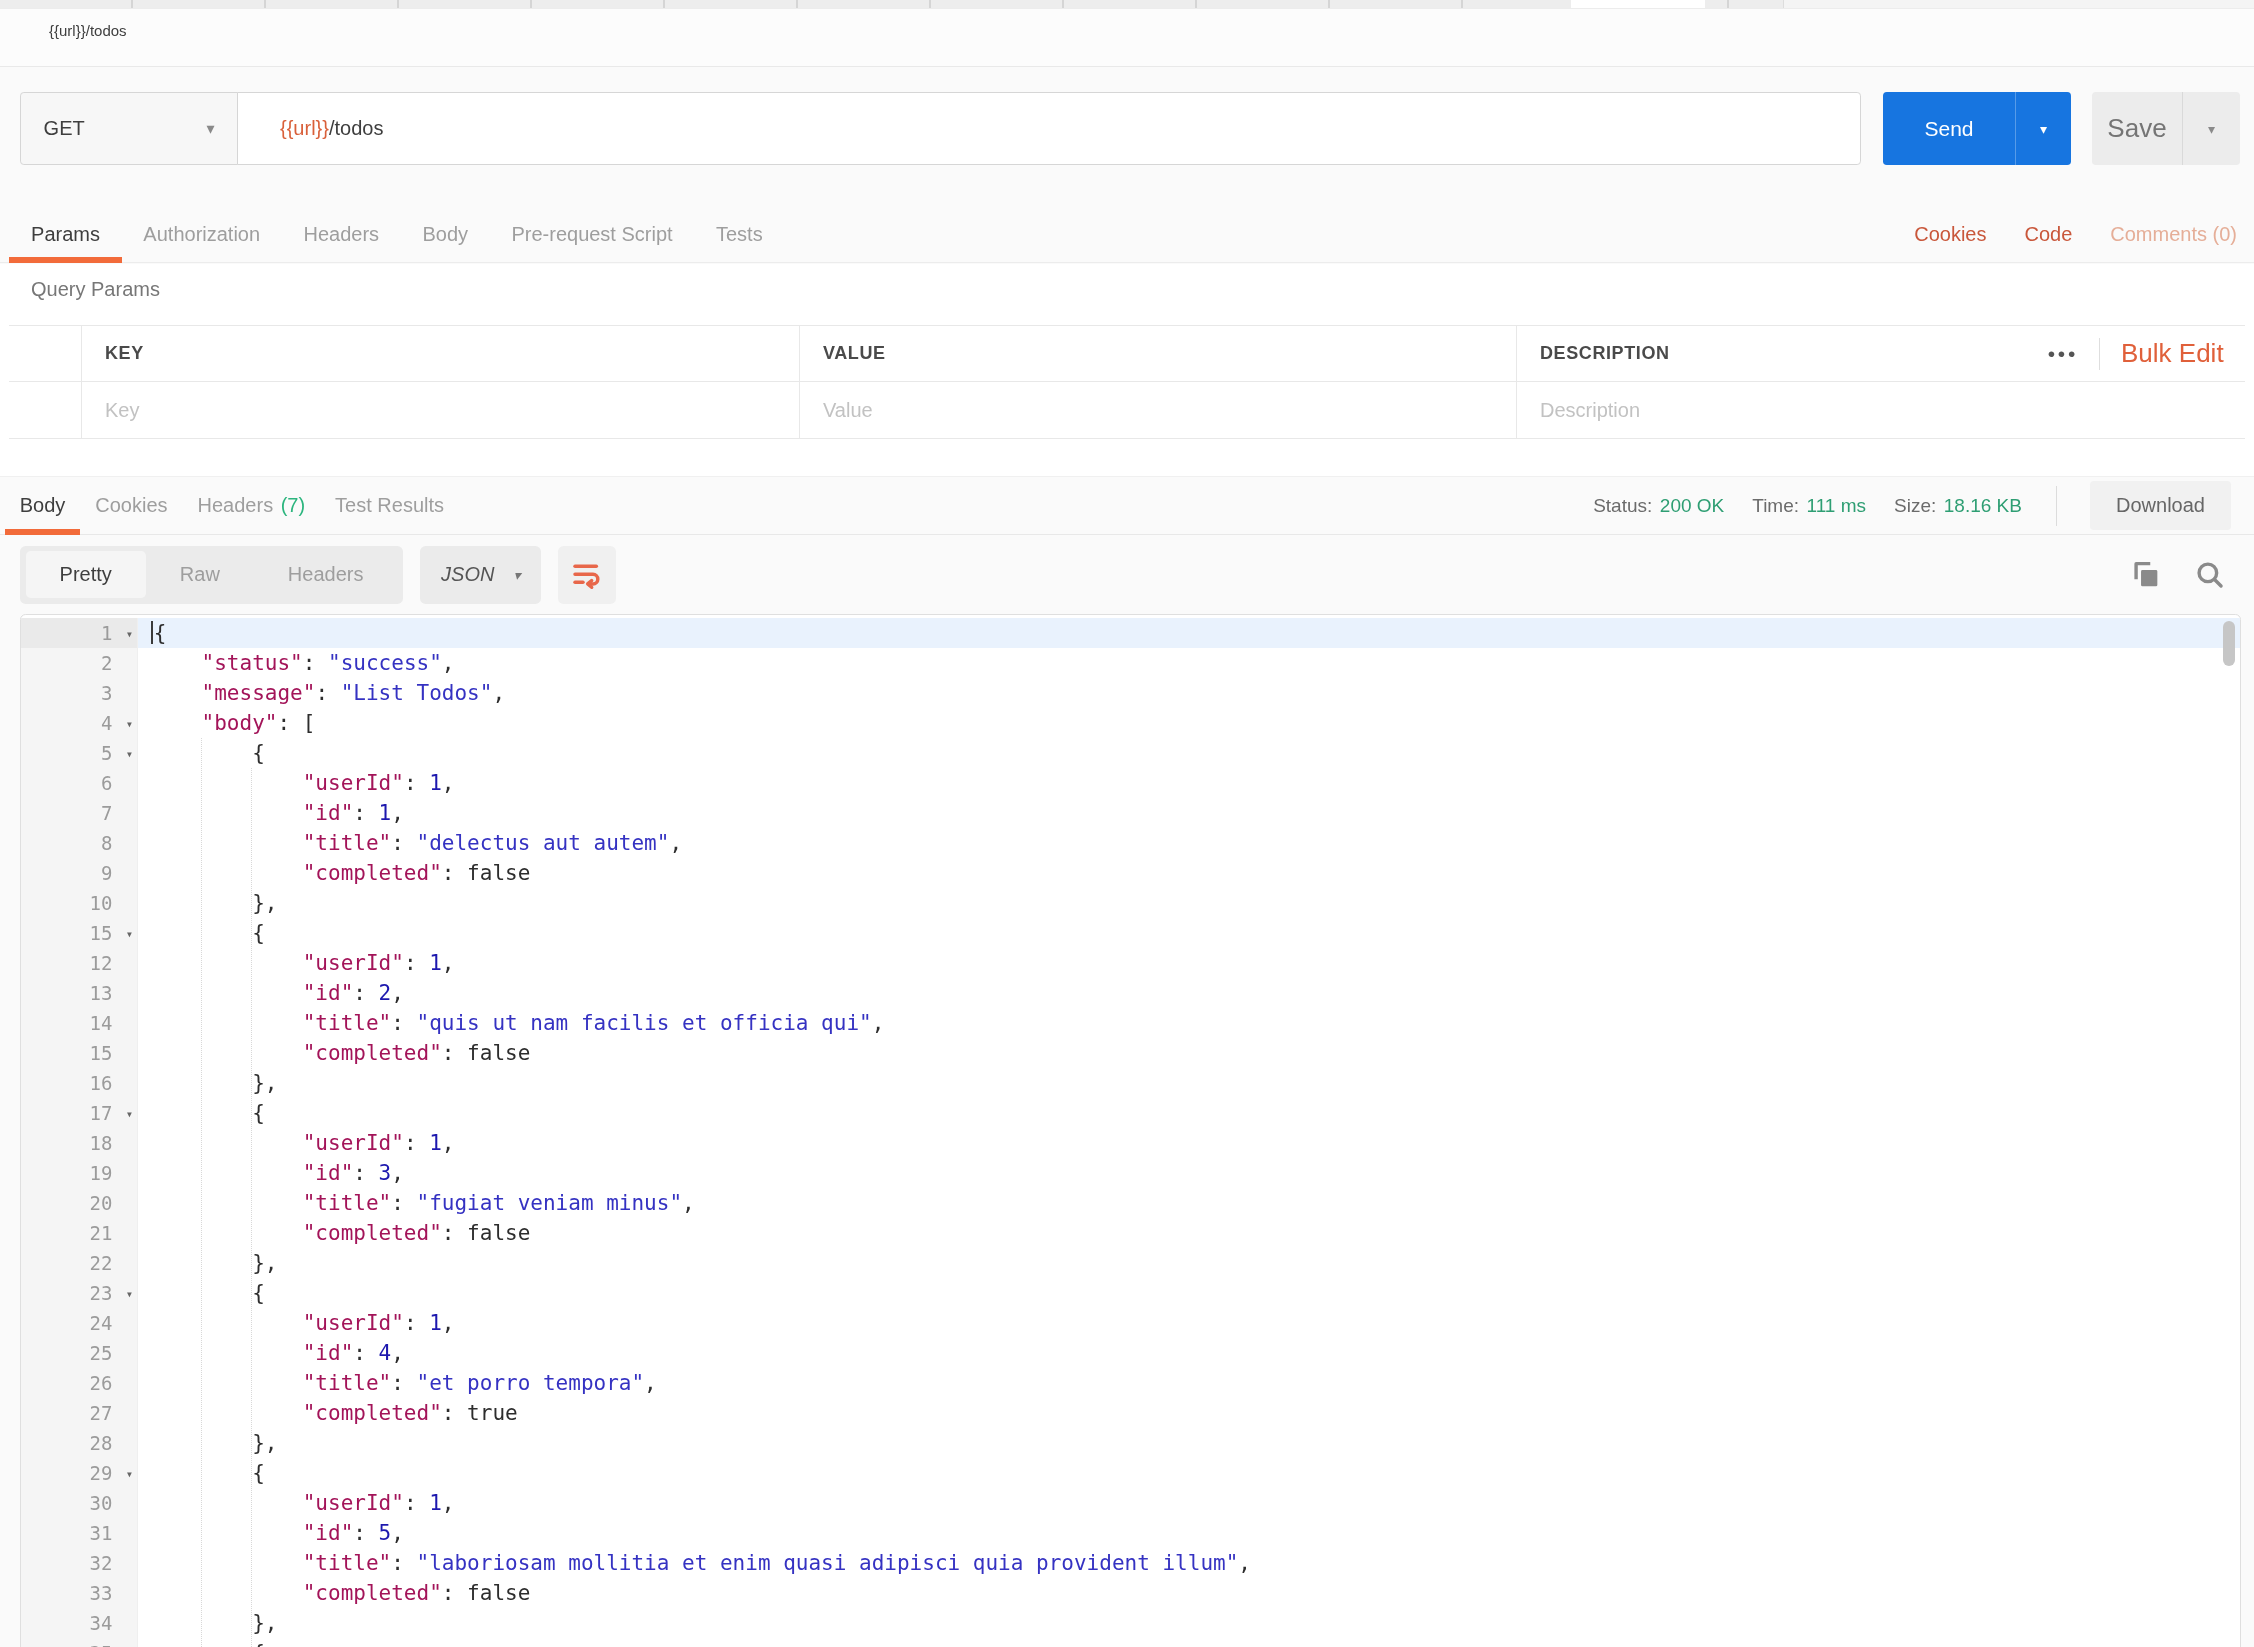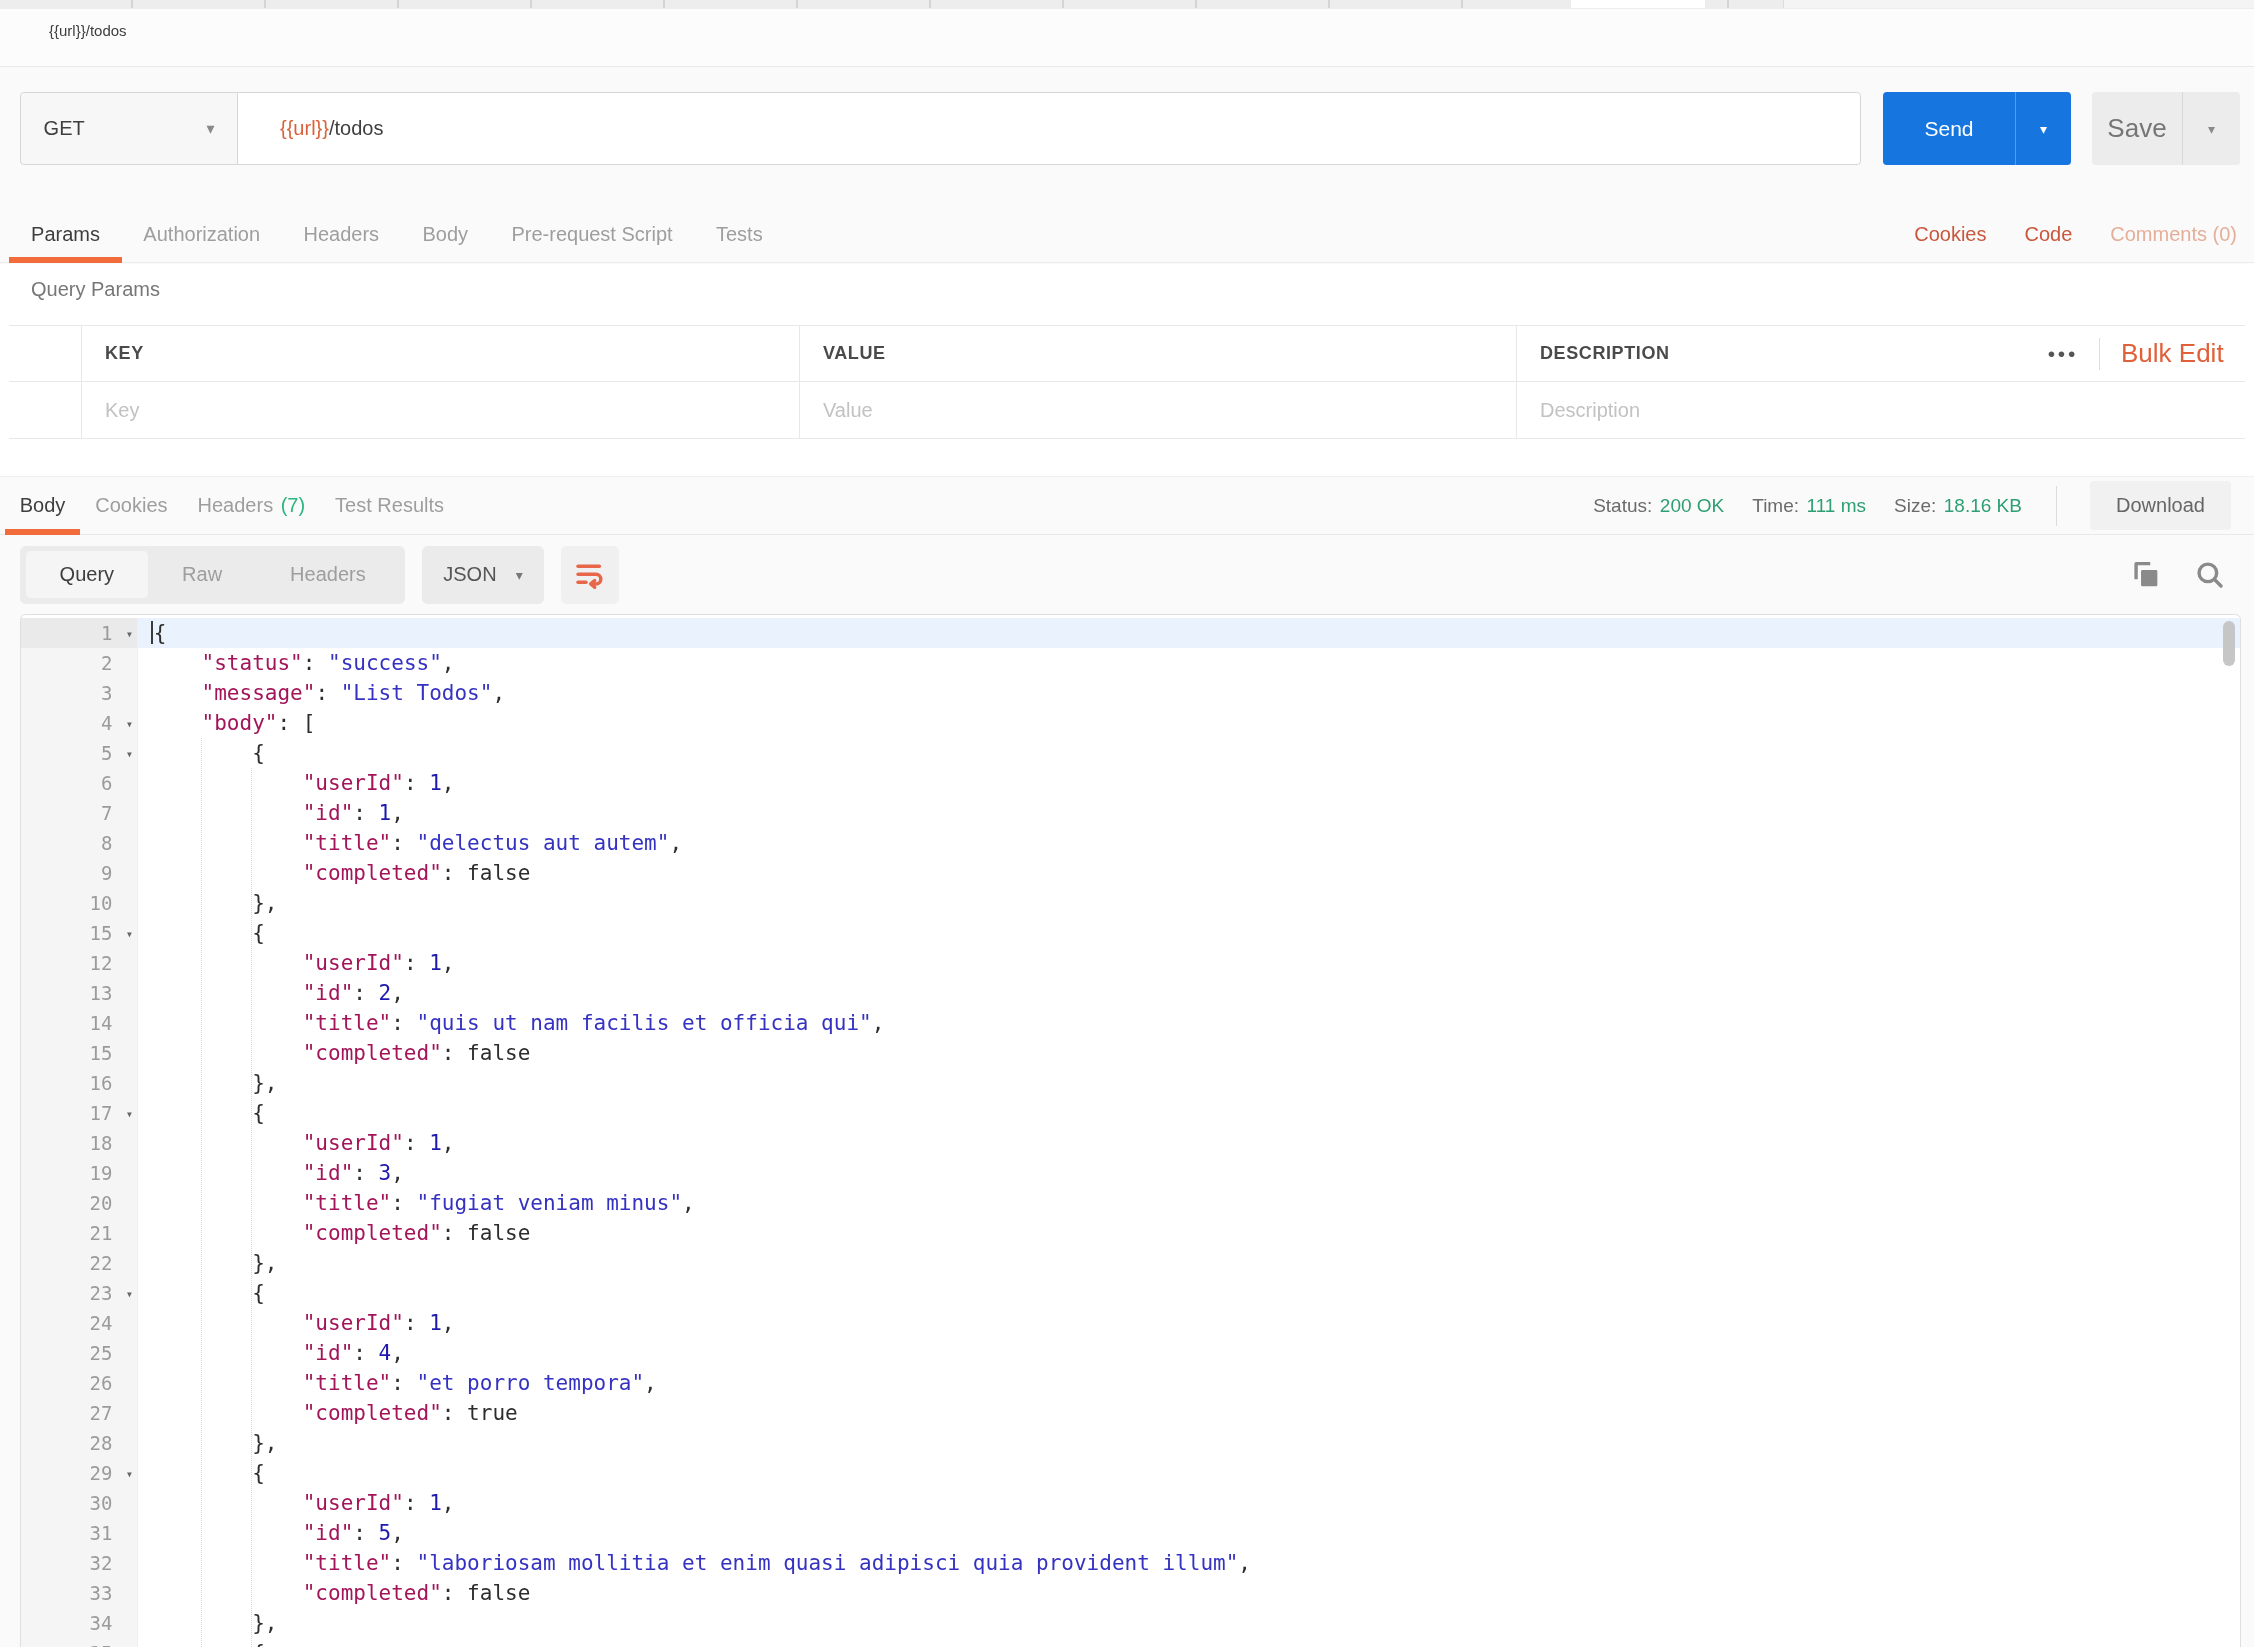--- a/index.html
+++ b/index.html
@@ -88,21 +88,21 @@
     font-size:20px; color:#666666; font-family:inherit; cursor:pointer; }
 
   
   .resp-toolbar { position:absolute; top:535px; left:0; right:0; height:79px; background:#FAFAFA;
     display:flex; align-items:center; padding:0 13px 0 20px; }
   .seg-control { display:flex; align-items:center; background:#EBEBEB; border-radius:5.6px; height:58px; padding:0 5.6px; }
   .seg-item { padding:0 34px; height:47px; display:flex; align-items:center; font-size:20px; color:#9E9E9E;
     border-radius:4.7px; cursor:pointer; }
   .seg-item.active { background:#F5F5F5; color:#3E3E3E; }
   .fmt-select { margin-left:17px; height:58px; background:#EBEBEB; border-radius:5.6px; display:flex;
-    align-items:center; padding:0 21px; gap:19px; font-size:20px; color:#555; cursor:pointer; }
+    align-items:center; padding:0 21px; gap:19px; font-size:20px; color:#555; cursor:pointer;font-style:italic; }
   .fmt-select .caret { color:#777; font-size:14px; }
   .wrap-btn { margin-left:17px; width:58px; height:58px; background:#F0F0F0; border-radius:5.6px;
     display:flex; align-items:center; justify-content:center; cursor:pointer; }
   .right-icons { margin-left:auto; display:flex; align-items:center; gap:21px; padding-right:9.4px; }
   .icon-btn { width:43px; height:43px; display:flex; align-items:center; justify-content:center; cursor:pointer; }
 
   
   .code-area { position:absolute; top:614px; left:20px; right:13px; bottom:0; background:#FFFFFF;
     border:0.9px solid #DFDFDF; border-radius:5.6px 5.6px 0 0; overflow:hidden; }
   .code-lines { position:relative; padding-top:2.8px;
@@ -231,21 +231,21 @@
         <span class="meta-label">Size:</span>
         <span class="meta-value">18.16 KB</span>
       </span>
       <span class="meta-div"></span>
       <button class="download-btn">Download</button>
     </div>
   </div>
 
   <div class="resp-toolbar">
     <div class="seg-control">
-      <div class="seg-item active">Query</div>
+      <div class="seg-item active">Pretty</div>
       <div class="seg-item">Raw</div>
       <div class="seg-item">Headers</div>
     </div>
     <div class="fmt-select">
       <span>JSON</span>
       <span class="caret">▾</span>
     </div>
     <div class="wrap-btn">
       <svg width="32" height="32" viewBox="0 0 24 24" fill="none" stroke="#E8674A" stroke-width="2.6" stroke-linecap="round" stroke-linejoin="round">
         <path d="M3 5.5h16"></path>

